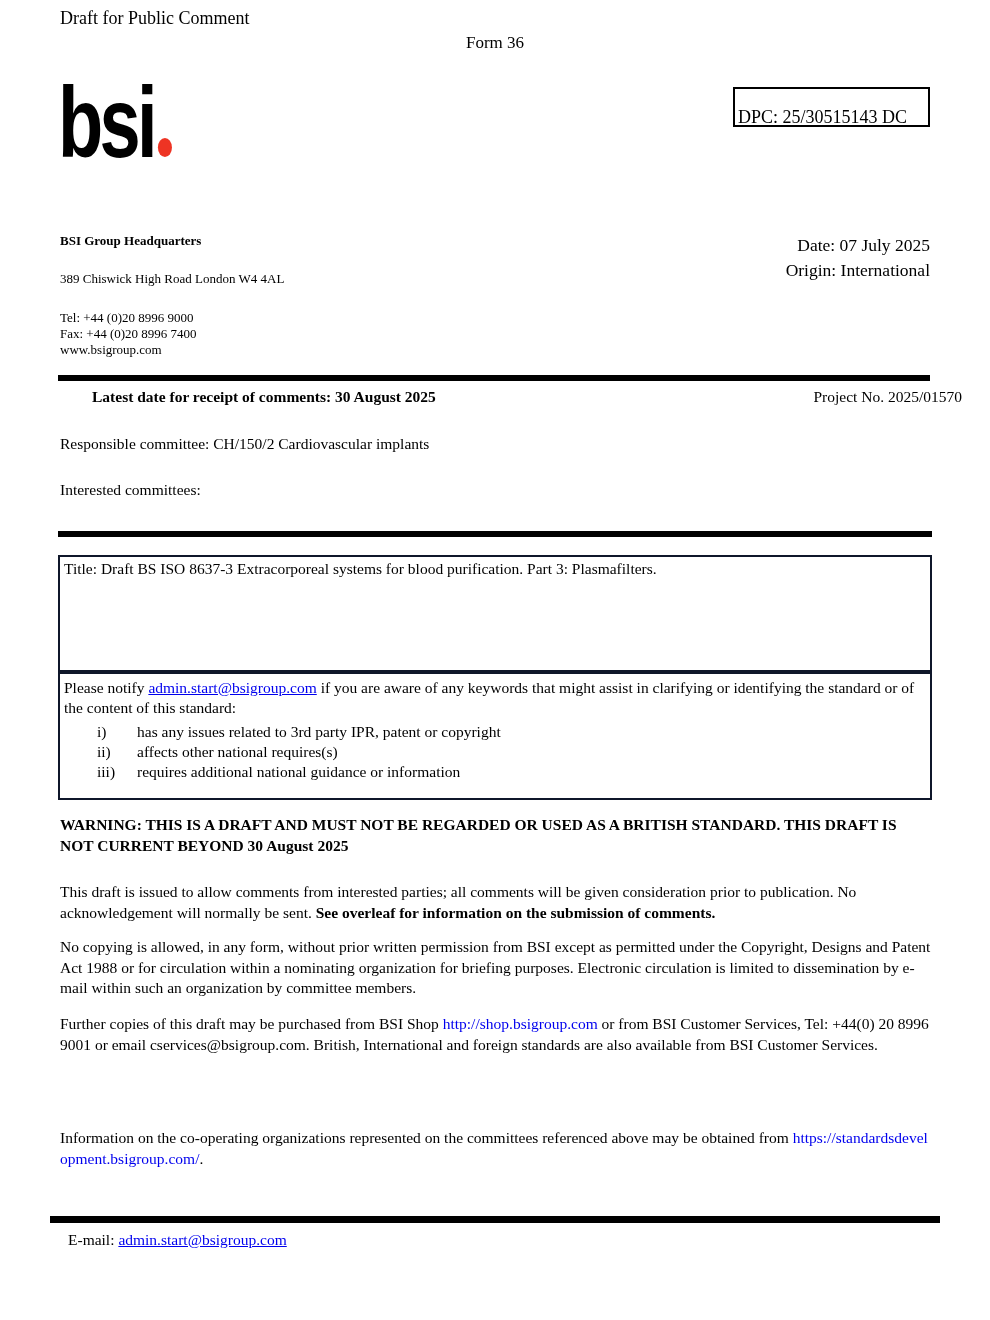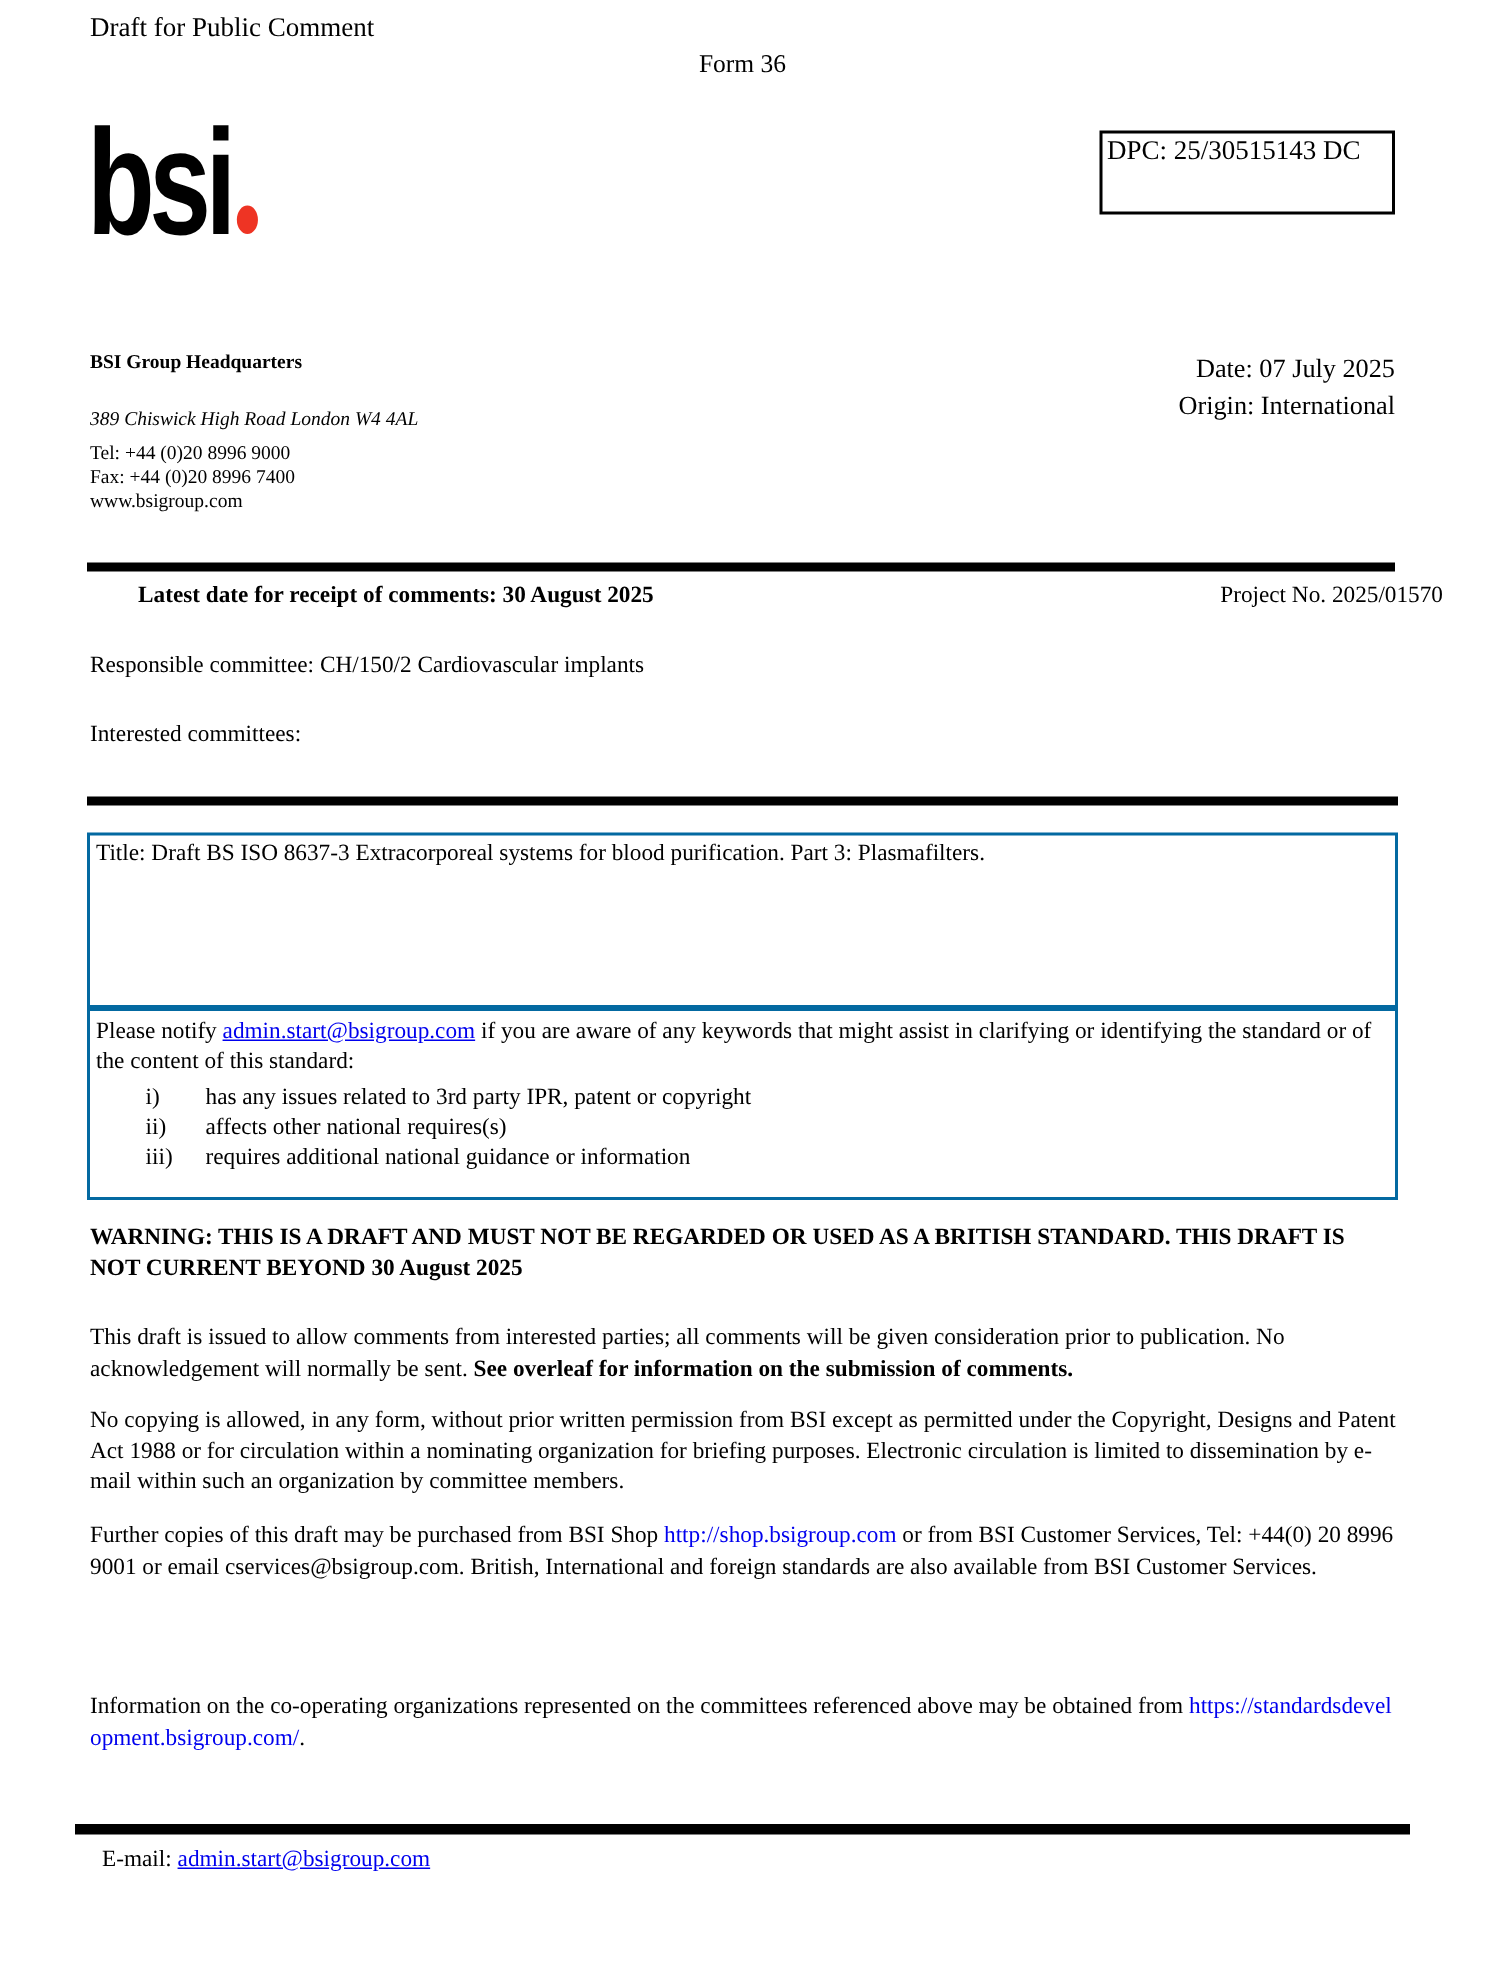--- a/index.html
+++ b/index.html
@@ -2,44 +2,44 @@
 <html style="--link: #0000EE; --logo_dot: #EE3424; --text: #000000;"><head>
 <meta charset="utf-8">
 <style>
   html,body{margin:0;padding:0;background:#ffffff;}
   body{width:990px;height:1320px;position:relative;font-family:"Liberation Serif",serif;color:#000;}
   .page{position:absolute;inset:0;width:990px;height:1320px;background:#fff;overflow:hidden;}
 
   .hdr-left{position:absolute;left:60px;top:8px;font-size:18px;font-weight:normal;}
   .form36{position:absolute;top:33px;left:60px;width:870px;text-align:center;font-size:17px;}
 
-  .dpc-box{position:absolute;left:733px;top:87px;width:197px;height:56px;border:2px solid #000;box-sizing:border-box;font-size:18px;padding:1px 3px;}
+  .dpc-box{position:absolute;left:733px;top:87px;width:197px;height:40px;border:2px solid #000;box-sizing:border-box;font-size:18px;padding:18px 3px;}
 
   .logo{position:absolute;left:58px;top:70px;font-family:"Liberation Sans",sans-serif;font-weight:bold;font-size:100px;line-height:105px;letter-spacing:-5px;transform:scaleX(0.74);transform-origin:left top;white-space:nowrap;}
   .logo-dot{display:inline-block;width:19px;height:19px;border-radius:50%;background:var(--logo_dot,#ee3424);margin-left:6px;vertical-align:baseline;}
 
   .hq{position:absolute;left:60px;top:233px;font-size:13px;line-height:16px;}
   .hq-title{font-weight:bold;margin-bottom:22px;}
-  .hq-addr{margin-bottom:7px;font-style:italic;}
+  .hq-addr{margin-bottom:23px;}
 
   .meta-right{position:absolute;top:233px;left:60px;width:870px;text-align:right;font-size:17.5px;line-height:25px;}
 
   .rule{position:absolute;background:#000;}
   .rule1{left:58px;top:375px;width:872px;height:6px;}
   .rule2{left:58px;top:531px;width:874px;height:6px;}
   .rule3{left:50px;top:1216px;width:890px;height:7px;}
 
   .latest-row{position:absolute;left:60px;top:388px;width:870px;font-size:15.5px;display:flex;justify-content:space-between;margin-left:32px;}
   .latest-row .b{font-weight:bold;}
 
   .committee{position:absolute;left:60px;font-size:15.5px;}
   .resp{top:435px;}
   .intr{top:481px;}
 
-  .box{position:absolute;left:58px;width:874px;border:2px solid #0369a1;box-sizing:border-box;font-size:15.5px;line-height:20px;}
+  .box{position:absolute;left:58px;width:874px;border:2px solid #0f172a;box-sizing:border-box;font-size:15.5px;line-height:20px;}
   .title-box{top:555px;height:117px;padding:2px 4px;}
   .notify-box{top:672px;height:128px;padding:4px 4px;}
 
   .nlist{margin-top:4px;}
   .nrow{display:flex;}
   .nnum{display:inline-block;margin-left:33px;width:40px;flex:0 0 40px;}
 
   .para{position:absolute;left:60px;width:872px;font-size:15.5px;line-height:20.5px;text-align:left;}
   .warning{top:815px;font-weight:bold;}
   .p1{top:882px;}

